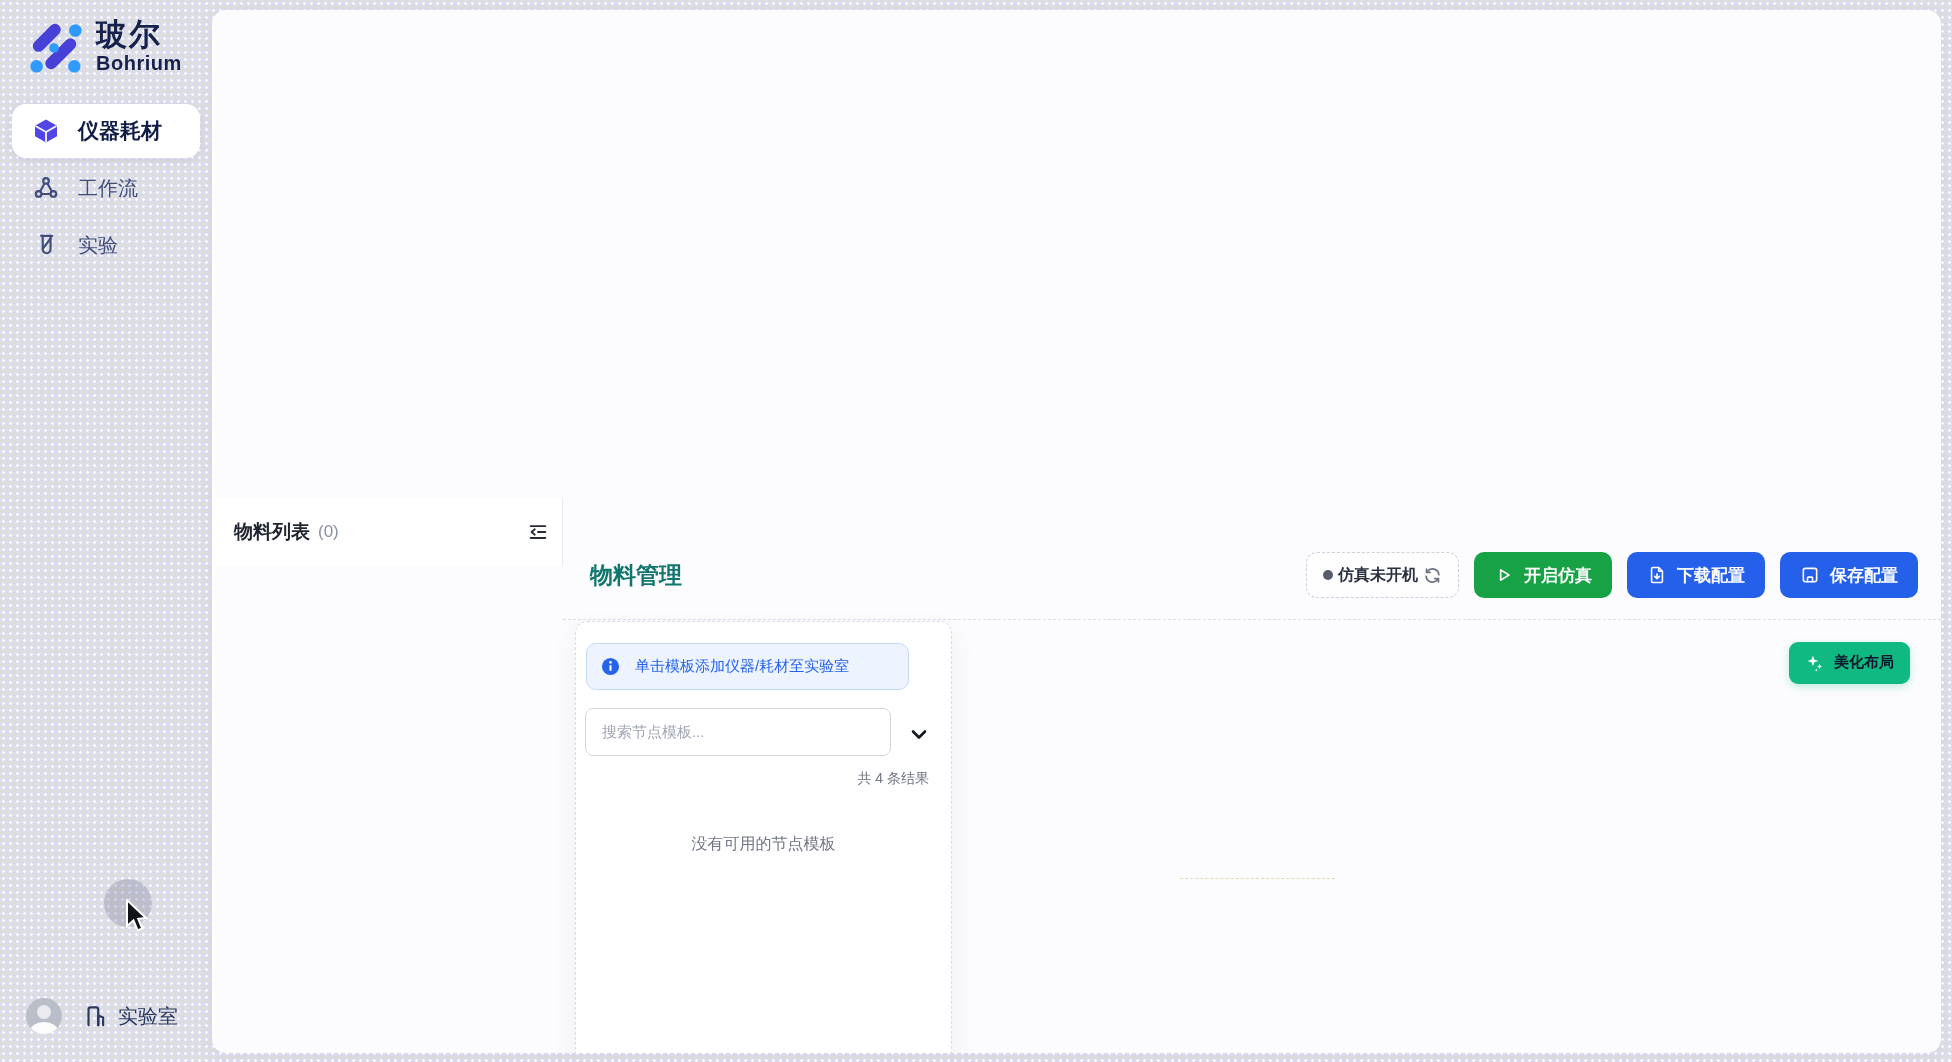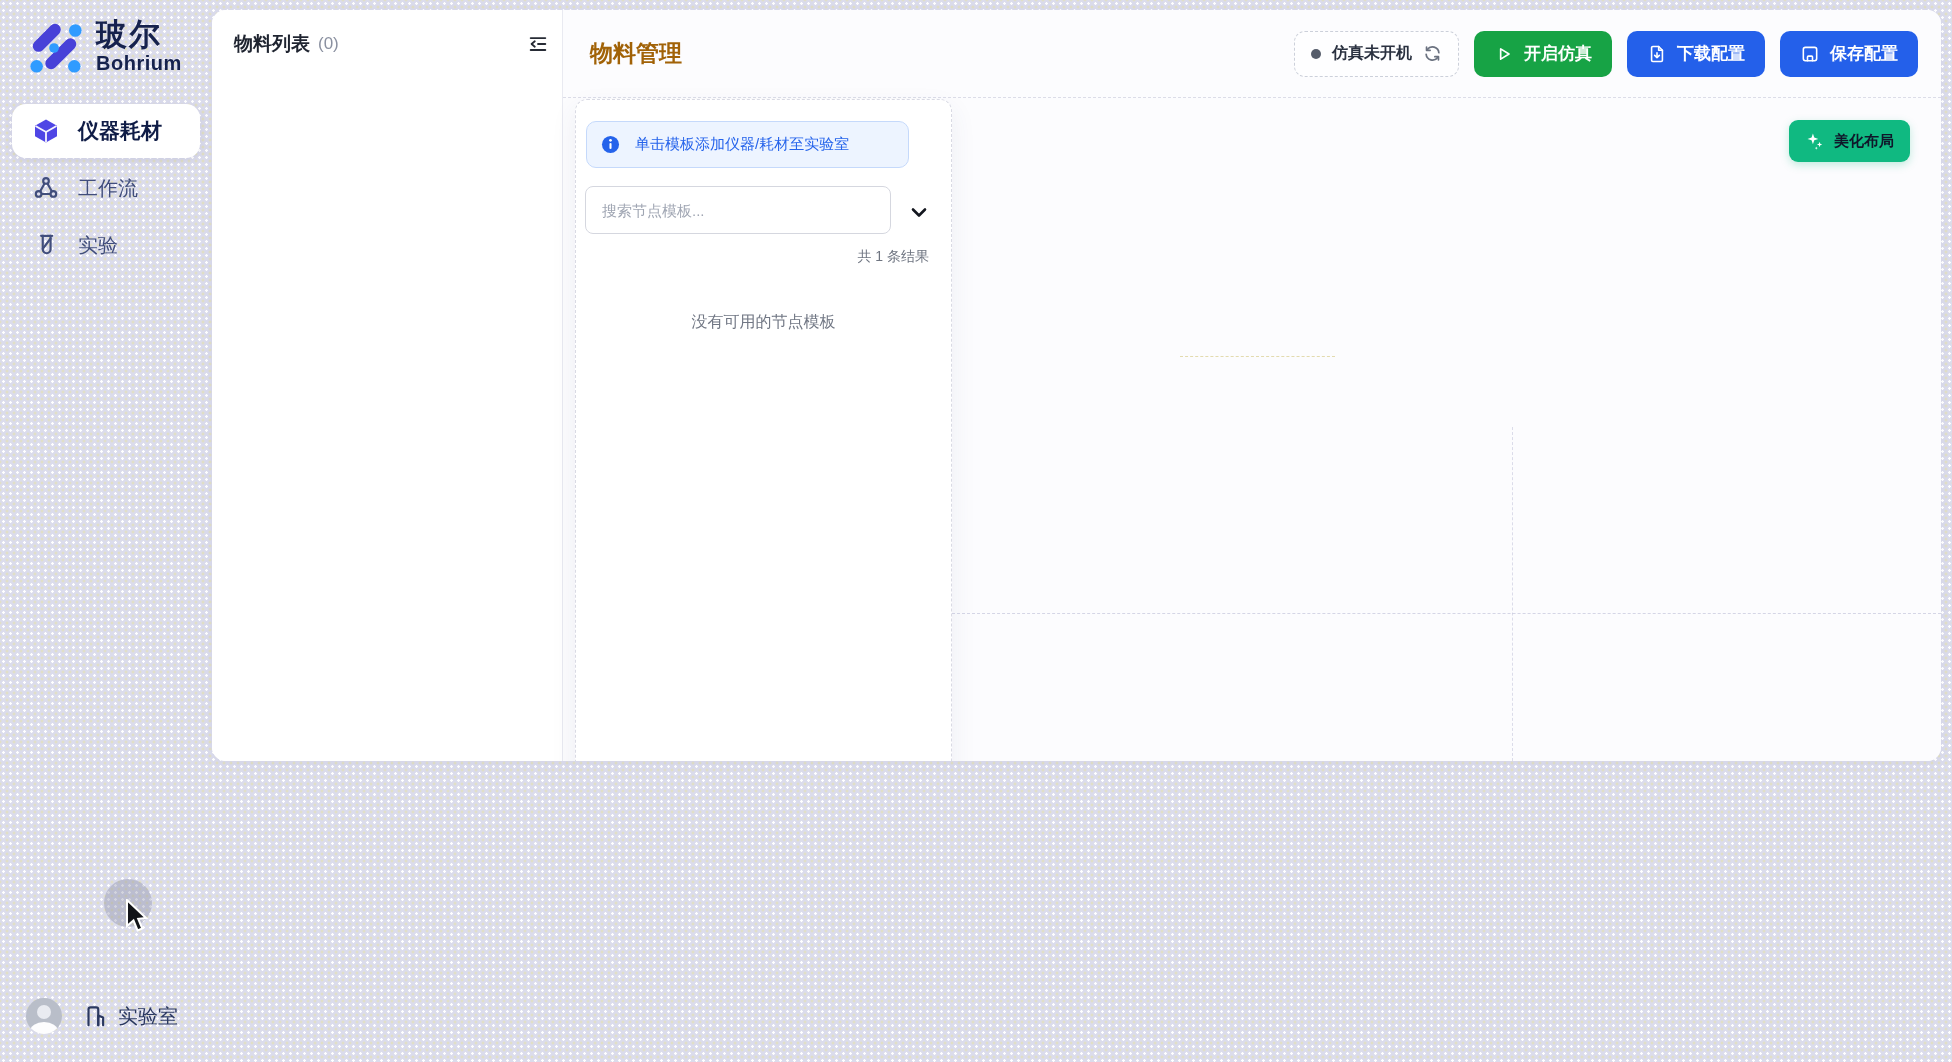--- a/index.html
+++ b/index.html
@@ -32,34 +32,34 @@
   .avatar .head { position:absolute; left:11px; top:7px; width:14px; height:14px; border-radius:50%; background:#e9ebf1; }
   .avatar .body { position:absolute; left:4px; top:24px; width:28px; height:18px; border-radius:50%; background:#fdfdfe; }
   .side-footer .lab { display:flex; align-items:center; gap:10px; }
   .side-footer .lab-label { font-size:20px; font-weight:500; color:#2a3860; }
 
   
   .ripple { position:absolute; left:104px; top:879px; width:48px; height:48px; border-radius:50%; background:rgba(128,132,158,0.35); }
   .cursor { position:absolute; left:125px; top:899px; width:26px; height:40px; }
 
   
-  .shell { position:absolute; left:212px; top:10px; width:1729px; height:751px; background:#fcfcfe; border-radius:14px; overflow:hidden; display:flex; box-shadow:0 2px 14px rgba(80,85,130,0.05); }
+  .shell { position:absolute; left:212px; top:10px; width:1729px; height:1043px; background:#fcfcfe; border-radius:14px; overflow:hidden; display:flex; box-shadow:0 2px 14px rgba(80,85,130,0.05);align-items:center; }
 
   .list-panel { width:351px; background:#ffffff; border-right:1px solid #e9eaf1; position:relative; }
   .list-panel-header { display:flex; align-items:center; height:68px; padding:0 10px 0 22px; }
   .list-title { font-size:19px; font-weight:bold; color:#1f2430; }
   .list-count { font-size:17px; color:#8a90a0; margin-left:8px; }
   .collapse-btn { margin-left:auto; width:28px; height:28px; display:flex; align-items:center; justify-content:center; cursor:pointer; border-radius:6px; }
 
   .canvas { flex:1; position:relative; background:#fcfcfe; }
   .canvas-header { position:absolute; left:0; right:0; top:0; height:88px; display:flex; align-items:center; padding:0 23px 0 27px; border-bottom:1px dashed #dcdde8; }
-  .page-title { font-size:23px; font-weight:bold; color:#a16207; margin-right:auto; }
+  .page-title { font-size:23px; font-weight:bold; color:#0f766e; margin-right:auto; }
   .header-controls { display:flex; align-items:center; gap:15px; }
 
-  .status-pill { height:46px; display:flex; align-items:center; gap:11px; padding:0 16px; border:1px dashed #ccd0da; border-radius:11px; background:rgba(255,255,255,0.6); }
+  .status-pill { height:46px; display:flex; align-items:center; gap:5px; padding:0 16px; border:1px dashed #ccd0da; border-radius:11px; background:rgba(255,255,255,0.6); }
   .status-dot { width:10px; height:10px; border-radius:50%; background:#565d6b; }
   .status-label { font-size:16px; font-weight:bold; color:#2a3140; }
   .btn { height:46px; display:flex; align-items:center; gap:10px; padding:0 20px; border:none; border-radius:10px; color:#ffffff; font-size:17px; font-weight:bold; font-family:inherit; cursor:pointer; }
   .btn-green { background:#17a345; }
   .btn-blue { background:#2460ea; }
 
   
   .tpl-panel { position:absolute; left:12px; top:89px; width:377px; height:913px; background:#ffffff; border:1px dashed #d9dae4; border-radius:12px; box-shadow:0 10px 26px rgba(70,75,120,0.08); }
   .banner { position:absolute; left:10px; top:21px; width:323px; height:47px; background:#edf4ff; border:1px solid #c5d9fb; border-radius:10px; display:flex; align-items:center; gap:15px; padding:0 14px; }
   .banner-text { font-size:15px; color:#2563eb; }
@@ -209,21 +209,21 @@
           <circle cx="10" cy="5.6" r="1.4" fill="#ffffff"></circle>
         </svg>
         <span class="banner-text">单击模板添加仪器/耗材至实验室</span>
       </div>
       <div class="search-row">
         <input class="search-input" type="text" placeholder="搜索节点模板..." style="">
         <svg class="chevron-btn" viewBox="0 0 24 24" fill="none" stroke="#14171f" stroke-width="2.6" stroke-linecap="round" stroke-linejoin="round">
           <path d="M6 9.5 l6 6 6-6"></path>
         </svg>
       </div>
-      <div class="result-count">共 1 条结果</div>
+      <div class="result-count">共 4 条结果</div>
       <div class="empty-msg">没有可用的节点模板</div>
     </div>
 
     <button class="beautify-btn">
       <svg width="20" height="20" viewBox="0 0 24 24" fill="#ffffff">
         <path d="M9.5 3 l1.6 4.9 L16 9.5 l-4.9 1.6 L9.5 16 l-1.6-4.9 L3 9.5 l4.9-1.6 Z"></path>
         <path d="M17.5 13 l0.8 2.4 2.4 0.8-2.4 0.8-0.8 2.4-0.8-2.4-2.4-0.8 2.4-0.8 Z"></path>
         <path d="M13.5 18.5 l0.5 1.5 1.5 0.5-1.5 0.5-0.5 1.5-0.5-1.5-1.5-0.5 1.5-0.5 Z"></path>
       </svg>
       <span>美化布局</span>

